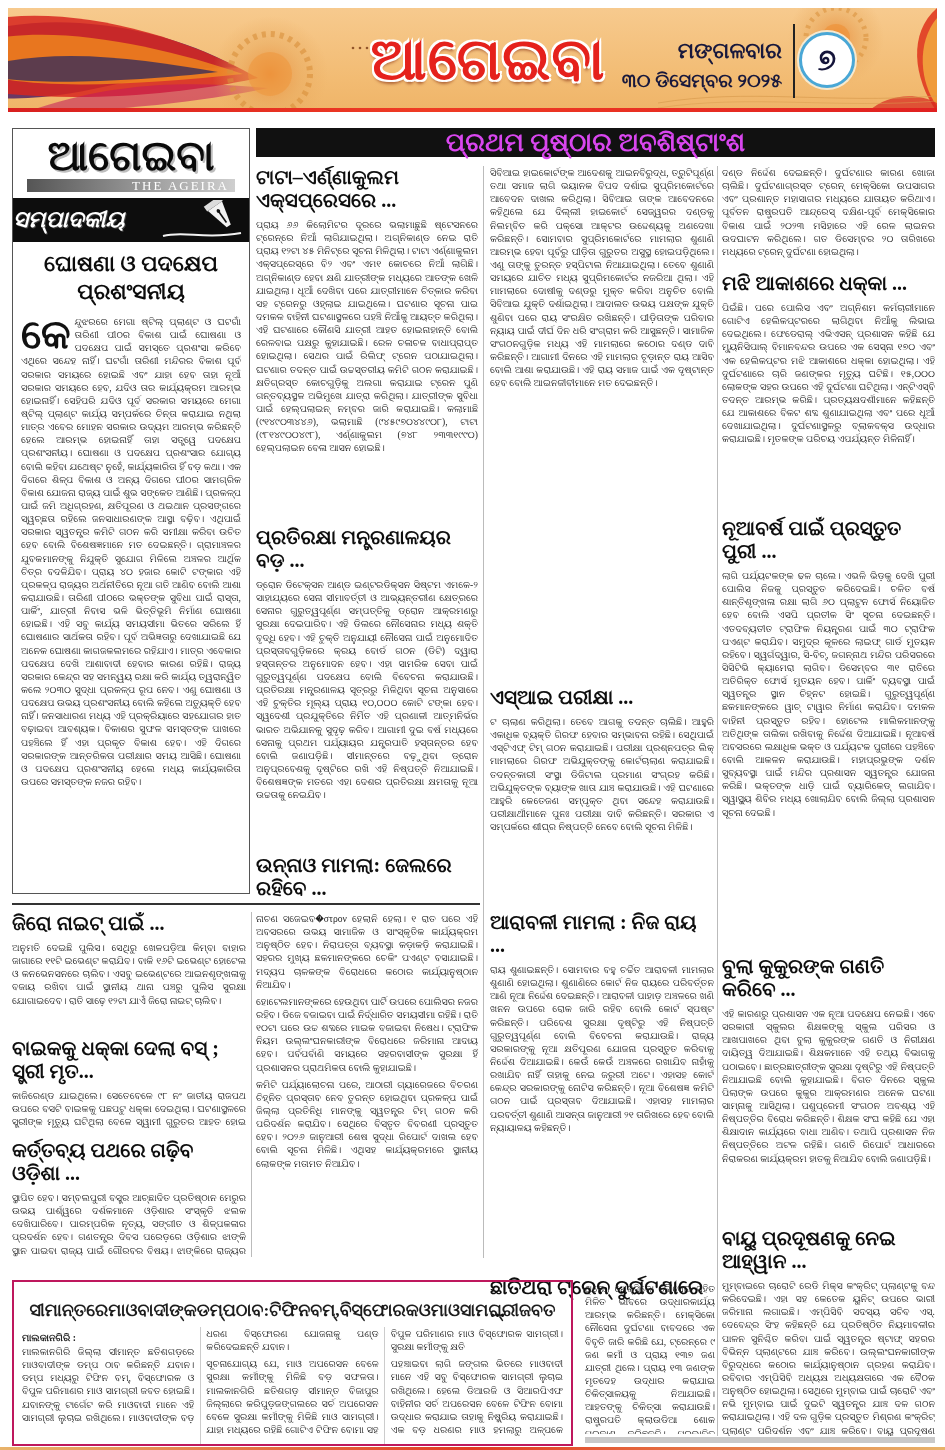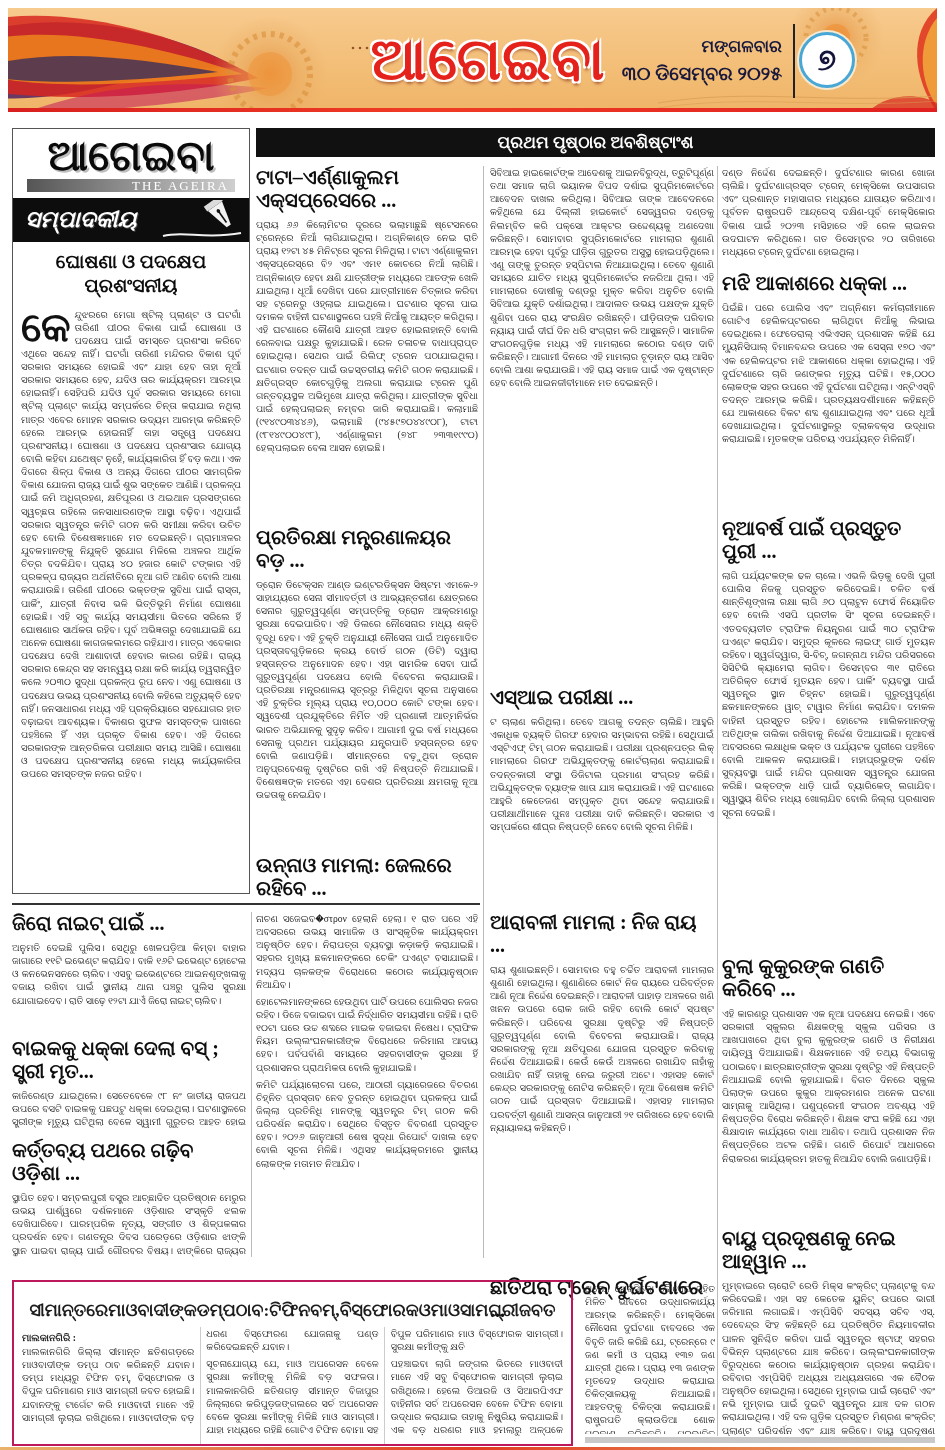--- a/index.html
+++ b/index.html
@@ -7,21 +7,21 @@
         font-family:Liberation Serif, serif;color:#1c1c1c;}
   
   .banner{position:absolute;left:8px;top:8px;width:929px;height:104px;overflow:hidden;
           background:linear-gradient(180deg,#f6c author98a,#f3bd74);}
   .banner{background:linear-gradient(180deg,#f7ca8e 0%,#f2bb72 70%,#efb468 100%);}
   .banner svg{position:absolute;left:0;top:0;}
   .masthead{position:absolute;left:300px;top:18px;width:360px;text-align:center;
             font-size:58px;font-weight:bold;color:#e5211c;letter-spacing:1px;
             text-shadow:-2px -2px 0 #fff,2px -2px 0 #fff,-2px 2px 0 #fff,2px 2px 0 #fff,0 4px 3px rgba(120,30,10,.55);}
   .dateblock{position:absolute;right:155px;top:26px;text-align:right;color:#18183c;font-weight:bold;line-height:1.5;}
-  .dateblock .wd{font-size:17px;}
+  .dateblock .wd{font-size:22px;}
   .dateblock .dt{font-size:19px;}
   .vrule{position:absolute;right:142px;top:16px;width:2px;height:74px;background:#222;}
   .pagecircle{position:absolute;right:82px;top:24px;width:50px;height:50px;border-radius:50%;
               background:#fff;border:3px solid #49a7d6;display:flex;align-items:center;justify-content:center;
               font-size:30px;font-weight:bold;color:#14143a;box-shadow:0 0 0 2px #f6e9cf;}
   .banner-strip{position:absolute;left:8px;top:108px;width:929px;height:4px;
                 background:linear-gradient(90deg,#d81f1f,#ef3b24 45%,#e02020);}
   
   .art-title{font-weight:bold;color:#0e0e0e;font-size:20px;line-height:1.15;margin:0 0 6px 0;letter-spacing:0px;}
   .para{margin:0 0 4px 0;font-size:9.6px;line-height:1.37;text-align:justify;color:#222;}
@@ -30,30 +30,30 @@
   .colrule{position:absolute;width:1px;background:#bbb;}
   
   .edbox{position:absolute;left:12px;top:128px;width:238px;height:766px;border:1.5px solid #555;
          box-sizing:border-box;padding:6px 8px;overflow:hidden;}
   .edlogo{font-size:42px;font-weight:bold;color:#0a0a0a;text-align:center;line-height:1.0;
           text-shadow:2px 2px 0 #bdbdbd;}
   .edlogo-bar{height:13px;margin:2px 6px 6px 6px;background:linear-gradient(90deg,#555,#cfcfcf);
               display:flex;align-items:center;justify-content:flex-end;padding-right:6px;}
   .edlogo-bar span{color:#fff;font-size:13px;letter-spacing:2px;}
   .edband{position:relative;height:44px;background:#0d0d0d;margin:4px -8px 8px -8px;display:flex;align-items:center;}
-  .edband .lbl{color:#fff;font-size:23px;font-weight:bold;font-style:italic;padding-left:12px;
+  .edband .lbl{color:#fff;font-size:23px;font-weight:bold;font-style:italic;
                text-shadow:1px 1px 0 #444;}
   .edband svg{position:absolute;right:4px;top:2px;}
-  .edheadline{font-size:19px;font-weight:bold;text-align:center;line-height:1.25;color:#0c0c0c;margin:6px 0 10px 0;}
+  .edheadline{font-size:22px;font-weight:bold;text-align:center;line-height:1.25;color:#0c0c0c;margin:6px 0 10px 0;}
   .edtext{height:540px;overflow:hidden;}
   .dropcap{float:left;font-size:40px;line-height:.85;font-weight:bold;padding:3px 4px 0 0;color:#111;}
   
   .rembanner{position:absolute;left:256px;top:128px;width:679px;height:29px;background:#111;
              display:flex;align-items:center;justify-content:center;}
-  .rembanner span{color:#ffffff;font-size:17px;font-weight:bold;}
+  .rembanner span{color:#d946ef;font-size:26px;font-weight:bold;}
   
   .maobox{position:absolute;left:12px;top:1280px;width:561px;height:166px;border:2px solid #be185d;
           box-sizing:border-box;padding:16px 8px;overflow:hidden;}
   .maobox .bigtitle{font-size:17.5px;font-weight:bold;text-align:center;white-space:nowrap;margin:2px 0 6px 0;}
   .maobox .cols{column-count:3;column-gap:12px;column-rule:1px solid #ccc;height:118px;overflow:hidden;}
   .dateline{font-weight:bold;}
   .graybar{position:absolute;left:585px;top:1437px;width:350px;height:6px;background:#c9c9c9;}
   .botline{position:absolute;left:0;top:1447px;width:945px;height:3px;background:linear-gradient(90deg,#e8b36a,#e23a22,#e8b36a);}
   .secrule{position:absolute;left:12px;top:903px;width:468px;height:2px;background:#333;}
 </style>

